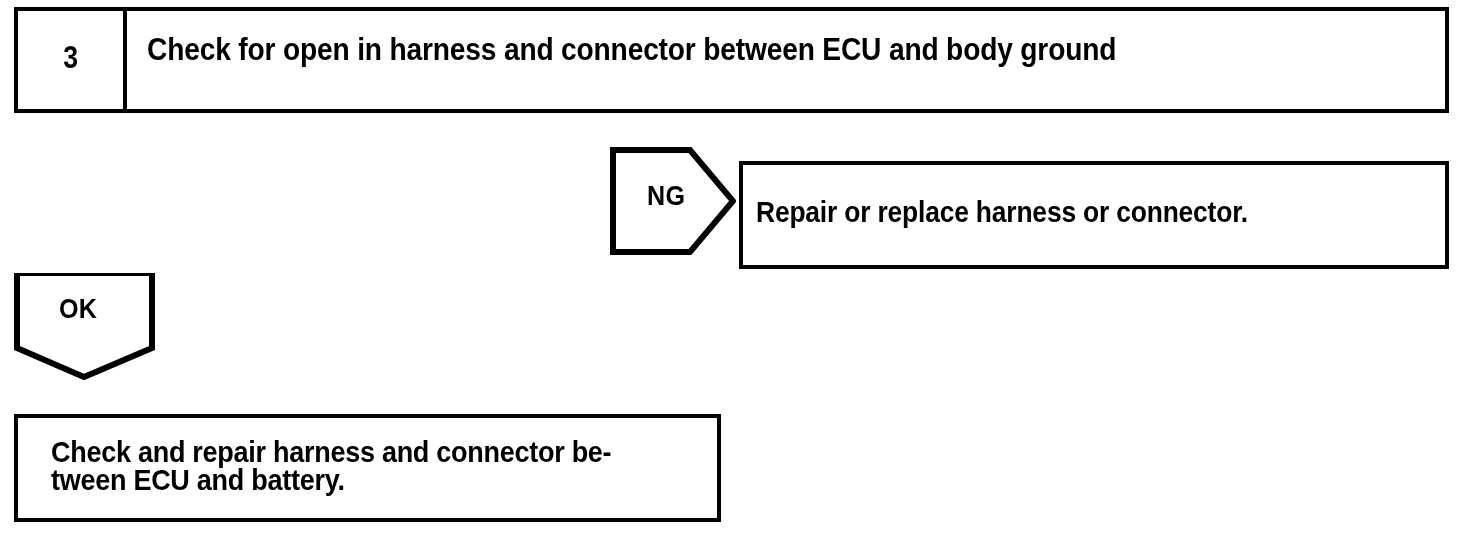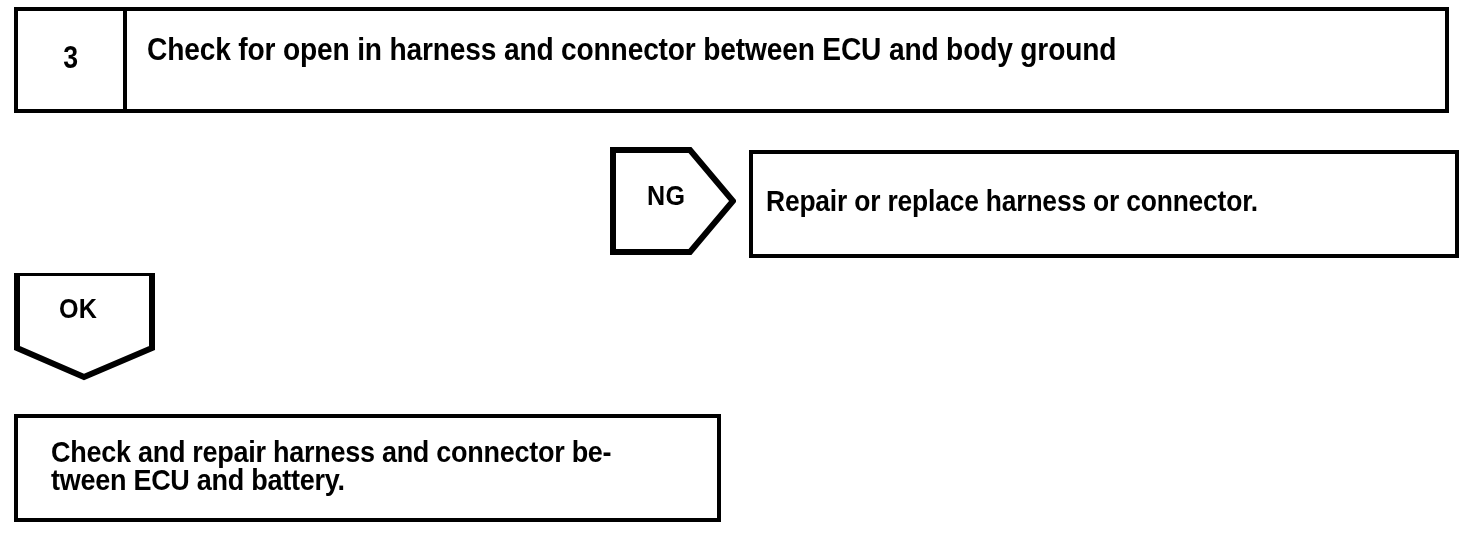--- a/index.html
+++ b/index.html
@@ -87,27 +87,26 @@
     line-height: 1;
     letter-spacing: 0.3px;
     transform: scaleX(0.93);
     transform-origin: left top;
   }
 
   
   .repair-box {
     position: absolute;
     left: 739px;
-    top: 150px;
+    top: 161px;
     width: 710px;
     height: 108px;
     border: 4px solid #000;
     box-sizing: border-box;
     background: #fff;
-    margin-left: 10px;
   }
   .repair-text {
     position: absolute;
     left: 13px;
     top: 31px;
     font-size: 30px;
     font-weight: bold;
     line-height: 1.05;
     letter-spacing: -0.2px;
     transform: scaleX(0.88);

